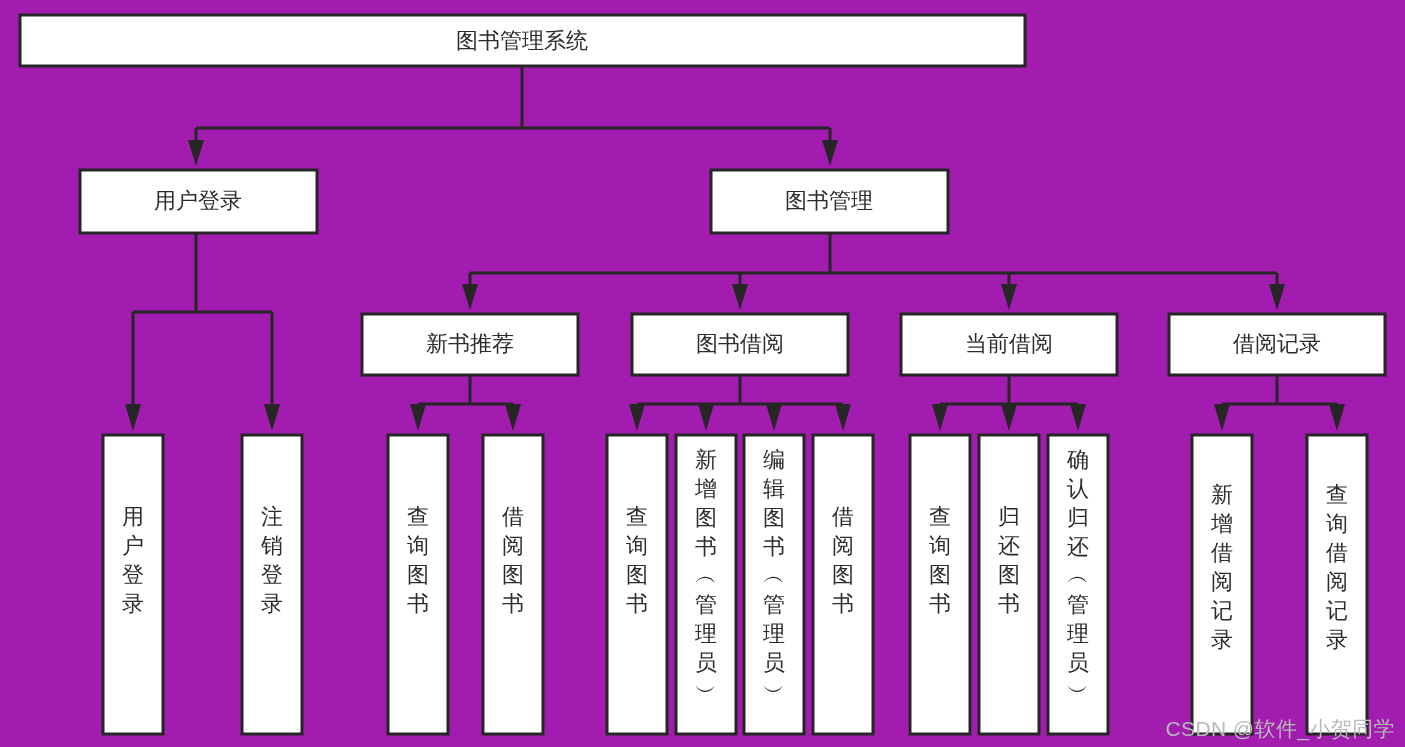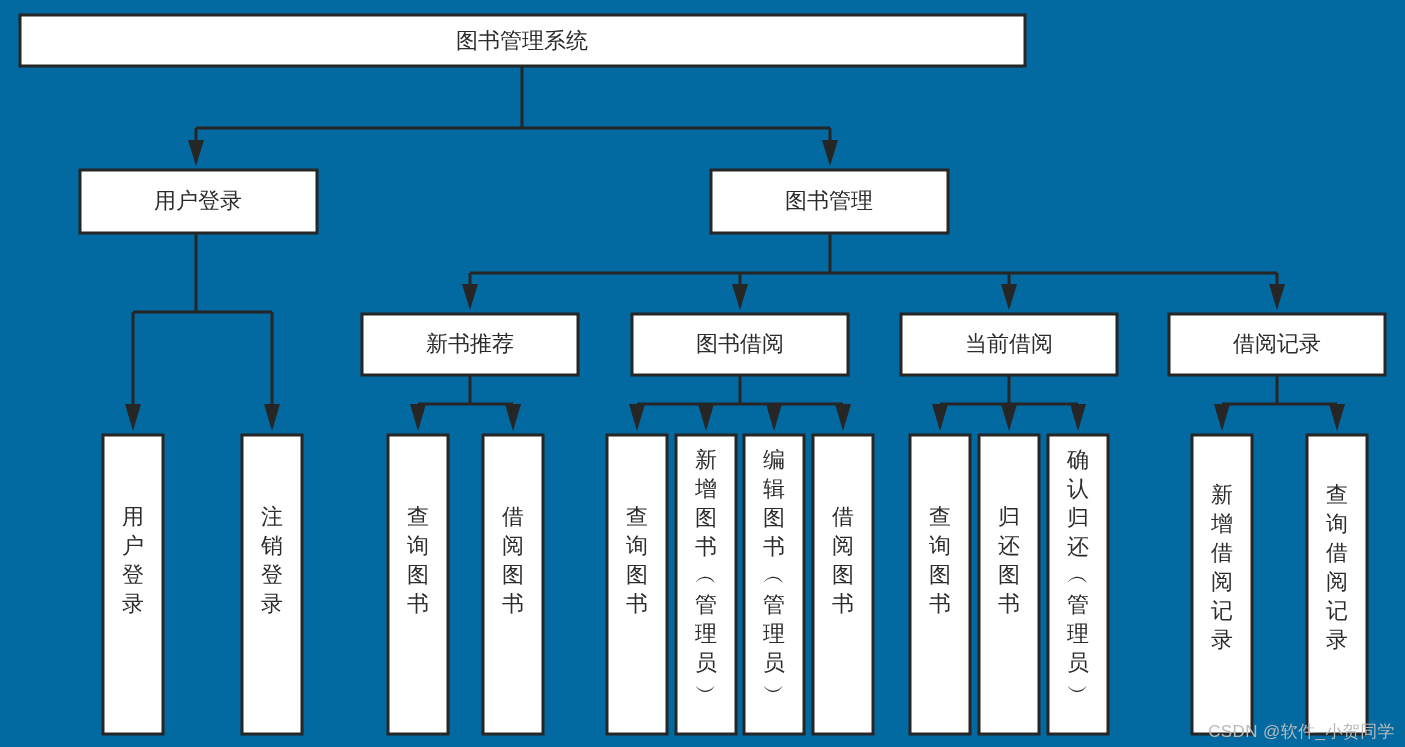--- a/index.html
+++ b/index.html
@@ -10,21 +10,21 @@
   body {
     width: 1405px;
     height: 747px;
     font-family: "Liberation Sans", "DejaVu Sans", sans-serif;
     overflow: hidden;
   }
   #diagram-root {
     position: relative;
     width: 1405px;
     height: 747px;
-    background: #0369a1;
+    background: #a21caf;
     text-align: right;
   }
   svg.canvas {
     position: absolute;
     left: 0;
     top: 0;
     width: 1405px;
     height: 747px;
     display: block;
   }
@@ -53,21 +53,21 @@
   }
   .arrow-head {
     fill: #262626;
     stroke: none;
   }
   .watermark {
     position: absolute;
     right: 10px;
     bottom: 4px;
     color: #b9b9b9;
-    font-size: 17px;
+    font-size: 21px;
     font-family: "Liberation Sans", "DejaVu Sans", sans-serif;
     letter-spacing: 0.4px;
     white-space: nowrap;
     pointer-events: none;
   }
 </style>
 </head>
 <body>
 
 <div id="diagram-root">

